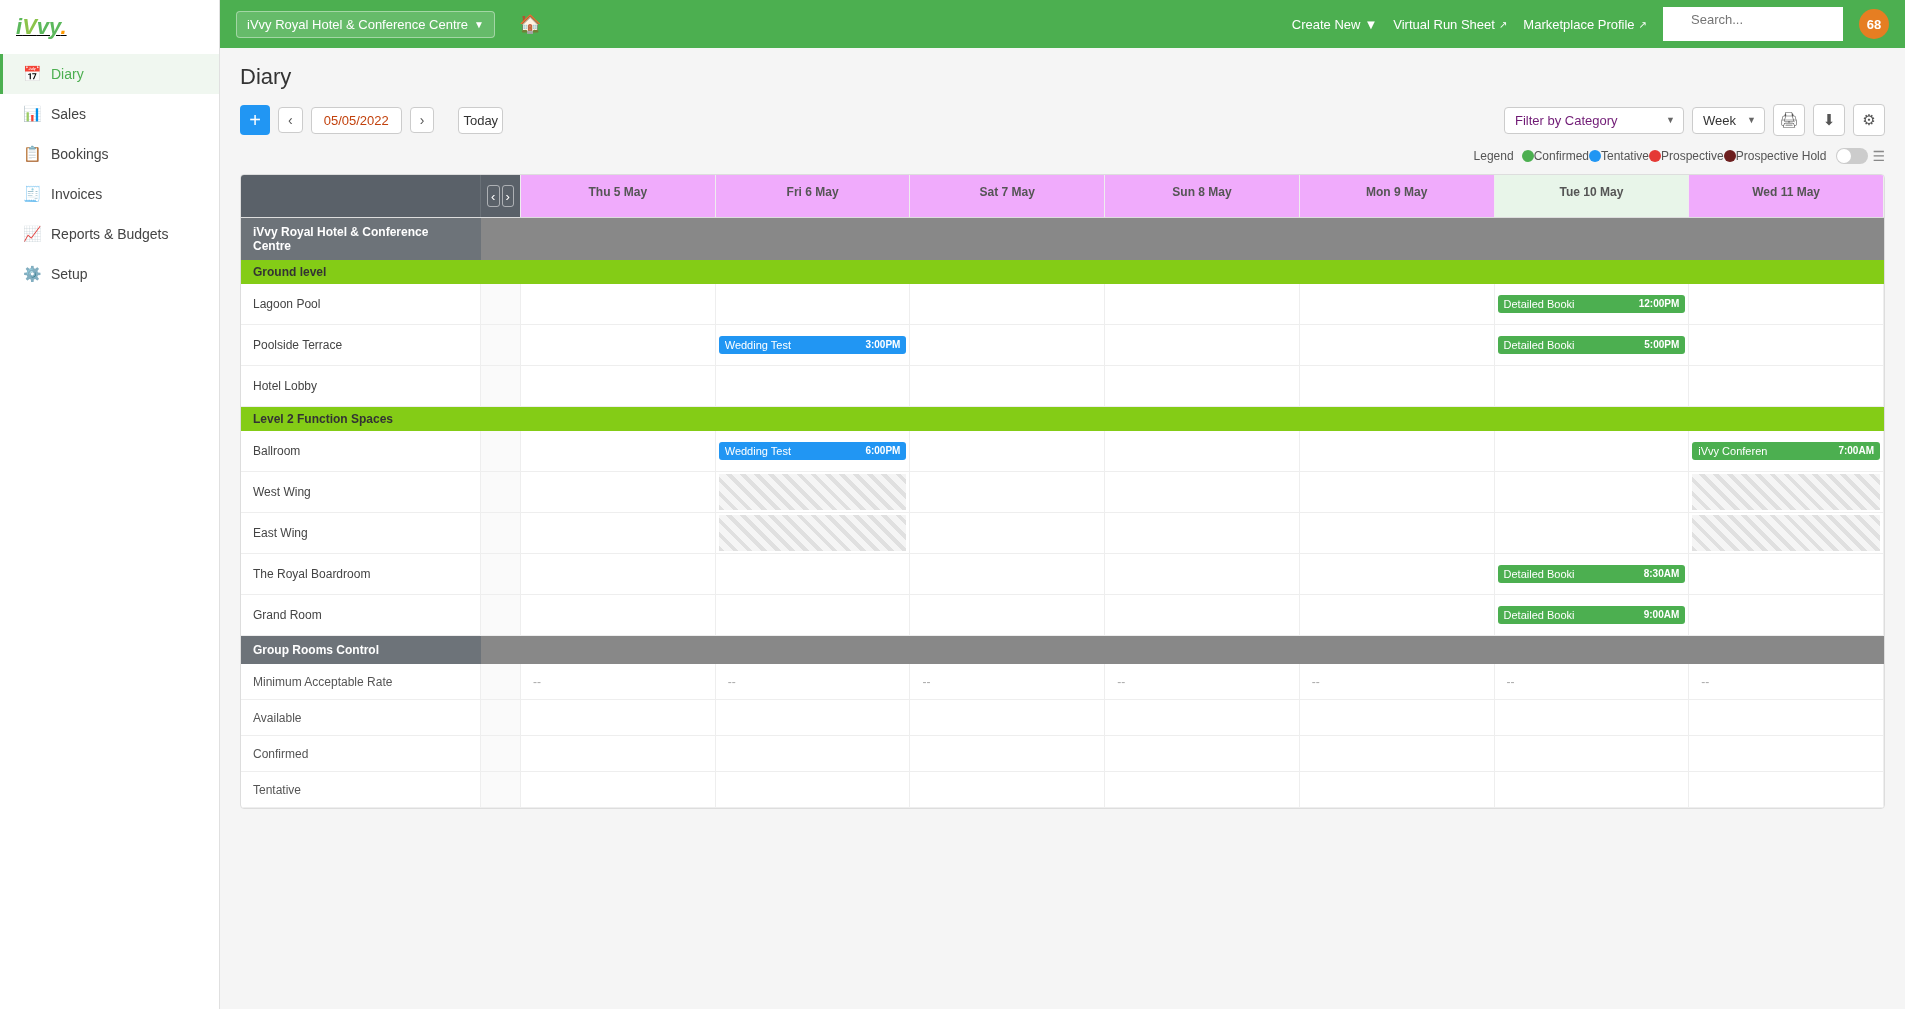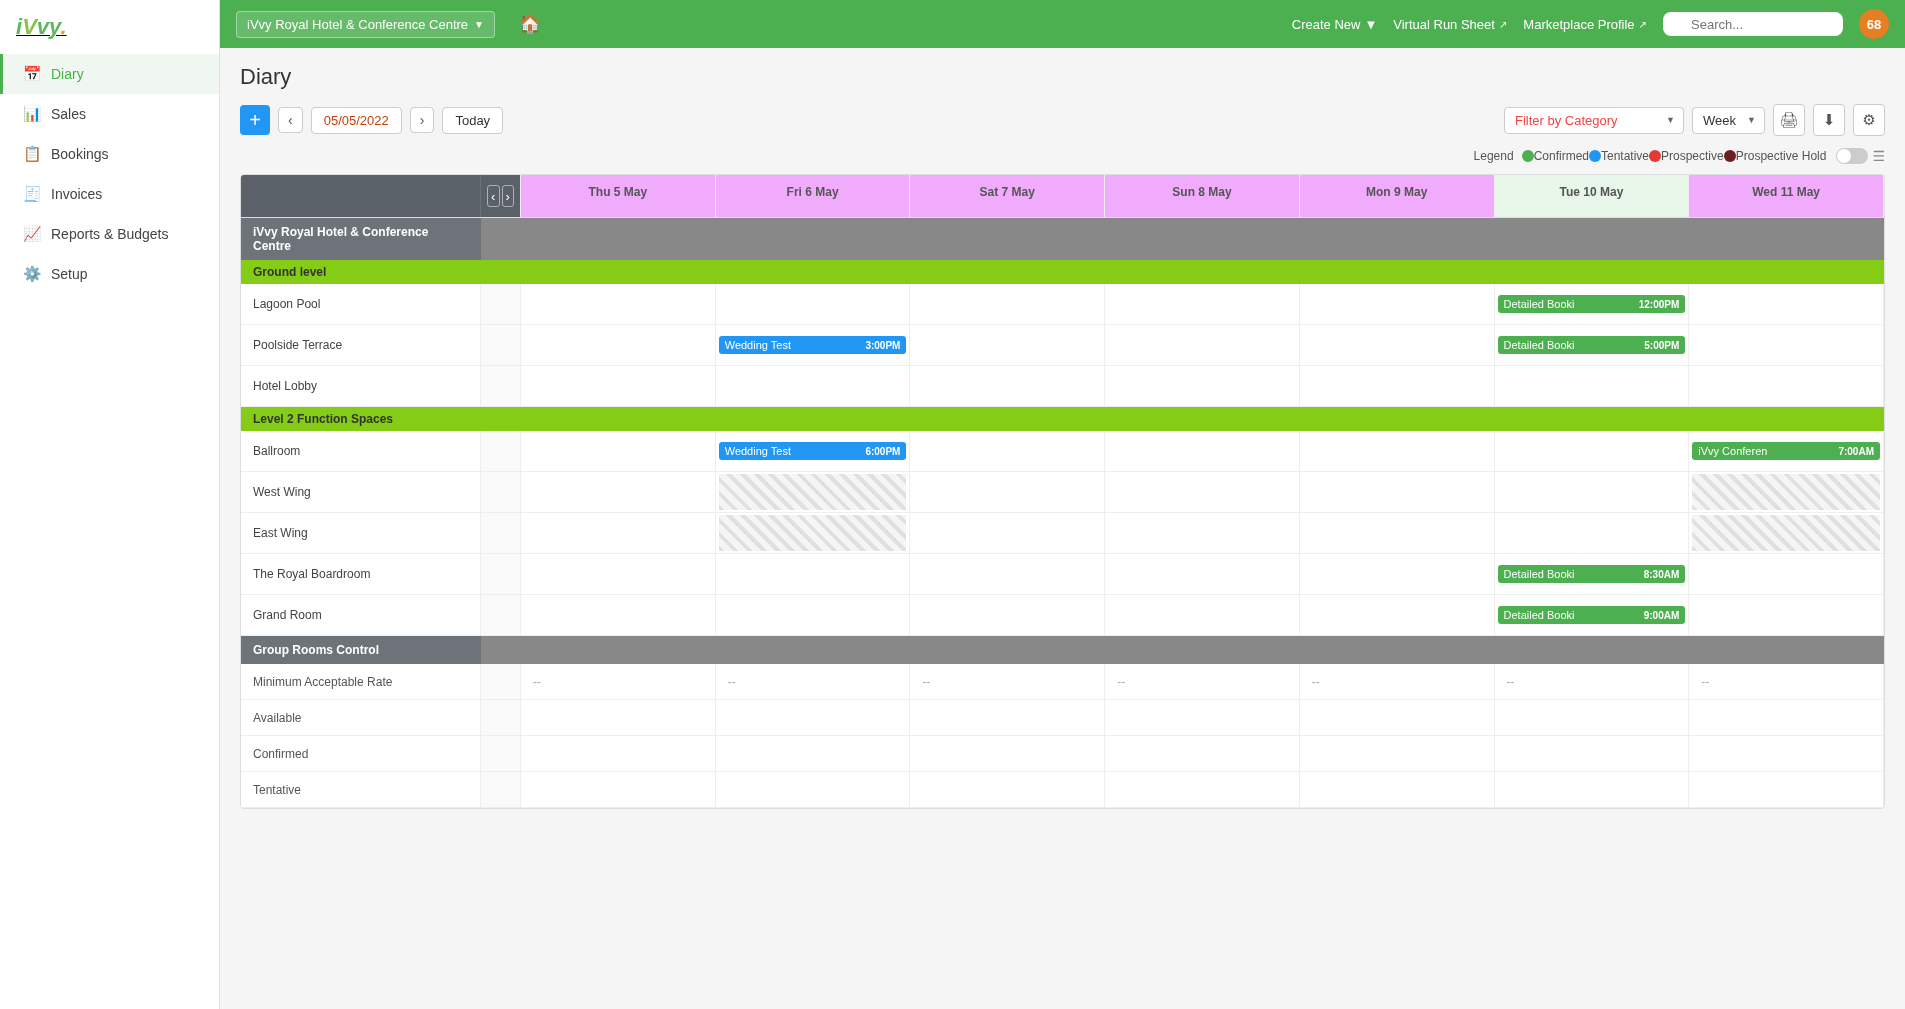--- a/index.html
+++ b/index.html
@@ -19,36 +19,36 @@
     .main { flex: 1; display: flex; flex-direction: column; overflow: hidden; }
 
     
     .topbar { background: #4caf50; height: 48px; display: flex; align-items: center; padding: 0 16px; gap: 16px; flex-shrink: 0; }
     .venue-selector { background: rgba(255,255,255,0.15); border: 1px solid rgba(255,255,255,0.4); color: #fff; padding: 5px 10px; border-radius: 4px; font-size: 13px; cursor: pointer; display: flex; align-items: center; gap: 6px; }
     .venue-selector .chevron { font-size: 10px; }
     .home-btn { color: #fff; font-size: 18px; cursor: pointer; padding: 4px 8px; }
     .topbar-spacer { flex: 1; }
     .topbar-link { color: #fff; font-size: 13px; cursor: pointer; display: flex; align-items: center; gap: 4px; text-decoration: none; }
     .topbar-link .ext-icon { font-size: 10px; }
-    .search-box { background: #fff; border: none; border-radius: 8px; padding: 5px 10px 4px 28px; font-size: 13px; width: 180px; position: relative; }
+    .search-box { background: #fff; border: none; border-radius: 0; padding: 5px 10px 14px 28px; font-size: 13px; width: 180px; position: relative; }
     .search-wrapper { position: relative; display: flex; align-items: center; }
     .search-wrapper .search-icon-inner { position: absolute; left: 8px; color: #999; font-size: 12px; }
     .user-badge { background: #e67e22; color: #fff; border-radius: 50%; width: 30px; height: 30px; display: flex; align-items: center; justify-content: center; font-size: 13px; font-weight: 600; }
 
     
     .content { flex: 1; overflow-y: auto; overflow-x: hidden; padding: 16px 20px; background: #f5f5f5; }
 
     
     .diary-header { display: flex; align-items: center; gap: 10px; margin-bottom: 14px; }
     .diary-title { font-size: 22px; font-weight: 400; color: #333; }
     .btn-add { background: #2196f3; color: #fff; border: none; border-radius: 4px; width: 30px; height: 30px; font-size: 20px; cursor: pointer; display: flex; align-items: center; justify-content: center; line-height: 1; }
     .btn-nav { background: #fff; border: 1px solid #ccc; color: #555; padding: 4px 9px; border-radius: 4px; cursor: pointer; font-size: 14px; }
     .date-display { background: #fff; border: 1px solid #ccc; padding: 5px 12px; border-radius: 4px; font-size: 13px; color: #c2410c; }
-    .btn-today { background: #fff; border: 1px solid #ccc; padding: 5px 12px; border-radius: 4px; cursor: pointer; font-size: 13px; color: #333; }
-    .filter-select { border: 1px solid #ccc; background: #fff; padding: 5px 28px 5px 10px; border-radius: 4px; font-size: 13px; color: #ef4444; appearance: none; cursor: pointer; min-width: 180px; }
+    .btn-today { background: #fff; border: 1px solid #ccc; padding: 5px 4px; border-radius: 4px; cursor: pointer; font-size: 13px; color: #333; margin-left: 16px; }
+    .filter-select { border: 1px solid #ccc; background: #fff; padding: 5px 28px 5px 10px; border-radius: 4px; font-size: 13px; color: #701a75; appearance: none; cursor: pointer; min-width: 180px; }
     .select-wrapper { position: relative; display: inline-flex; align-items: center; }
     .select-wrapper::after { content: '▼'; position: absolute; right: 9px; font-size: 9px; color: #666; pointer-events: none; }
     .week-select { border: 1px solid #ccc; background: #fff; padding: 5px 28px 5px 10px; border-radius: 4px; font-size: 13px; color: #333; appearance: none; cursor: pointer; }
     .icon-btn { background: #fff; border: 1px solid #ccc; border-radius: 4px; width: 32px; height: 32px; display: flex; align-items: center; justify-content: center; cursor: pointer; font-size: 15px; color: #555; }
 
     
     .legend-row { display: flex; align-items: center; margin-bottom: 10px; justify-content: flex-end; font-size: 12px; color: #555; }
     .legend-dot { width: 12px; height: 12px; border-radius: 50%; display: inline-block; }
     .legend-item { display: flex; align-items: center; gap: 4px; }
     .toggle-switch { display: flex; align-items: center; gap: 4px; margin-left: 10px; }
@@ -66,21 +66,21 @@
 
     .section-header { display: grid; grid-template-columns: 240px 40px repeat(7, 1fr); background: #6d7379; }
     .section-header .sec-label { color: #fff; font-size: 12px; font-weight: 600; padding: 7px 12px; }
 
     .subsection-header { display: grid; grid-template-columns: 240px 40px repeat(7, 1fr); background: #84cc16; }
     .subsection-header .sub-label { color: #333; font-size: 12px; font-weight: 600; padding: 5px 12px; }
 
     .room-row { display: grid; grid-template-columns: 240px 40px repeat(7, 1fr); border-bottom: 1px solid #eee; min-height: 40px; }
     .room-name { padding: 10px 12px; font-size: 12px; color: #444; border-right: 1px solid #eee; display: flex; align-items: center; }
     .room-cell { border-right: 1px solid #eee; display: flex; align-items: center; justify-content: flex-start; padding: 2px 3px; position: relative; min-height: 40px; overflow: hidden; }
-    .event-block { border-radius: 3px; padding: 3px 6px; font-size: 11px; color: #fff; display: flex; align-items: center; justify-content: space-between; gap: 4px; width: 100%; cursor: pointer; overflow: hidden; white-space: nowrap; }
+    .event-block { border-radius: 3px; padding: 3px 6px; font-size: 11px; color: #fff; display: flex; justify-content: space-between; gap: 4px; width: 100%; cursor: pointer; overflow: hidden; white-space: nowrap; }
     .event-block.confirmed { background: #4caf50; }
     .event-block.blue { background: #2196f3; }
     .event-name { overflow: hidden; text-overflow: ellipsis; flex: 1; }
     .event-time { font-size: 10px; font-weight: 600; white-space: nowrap; }
 
     .hatched { background-image: repeating-linear-gradient(45deg, #e0e0e0 0px, #e0e0e0 4px, transparent 4px, transparent 10px); background-color: #f5f5f5; width: 100%; height: 100%; min-height: 36px; }
 
     .group-control-row { display: grid; grid-template-columns: 240px 40px repeat(7, 1fr); border-bottom: 1px solid #eee; min-height: 36px; }
     .group-cell { padding: 8px 12px; font-size: 12px; color: #555; border-right: 1px solid #eee; display: flex; align-items: center; }
     .group-cell.dash { color: #aaa; }

